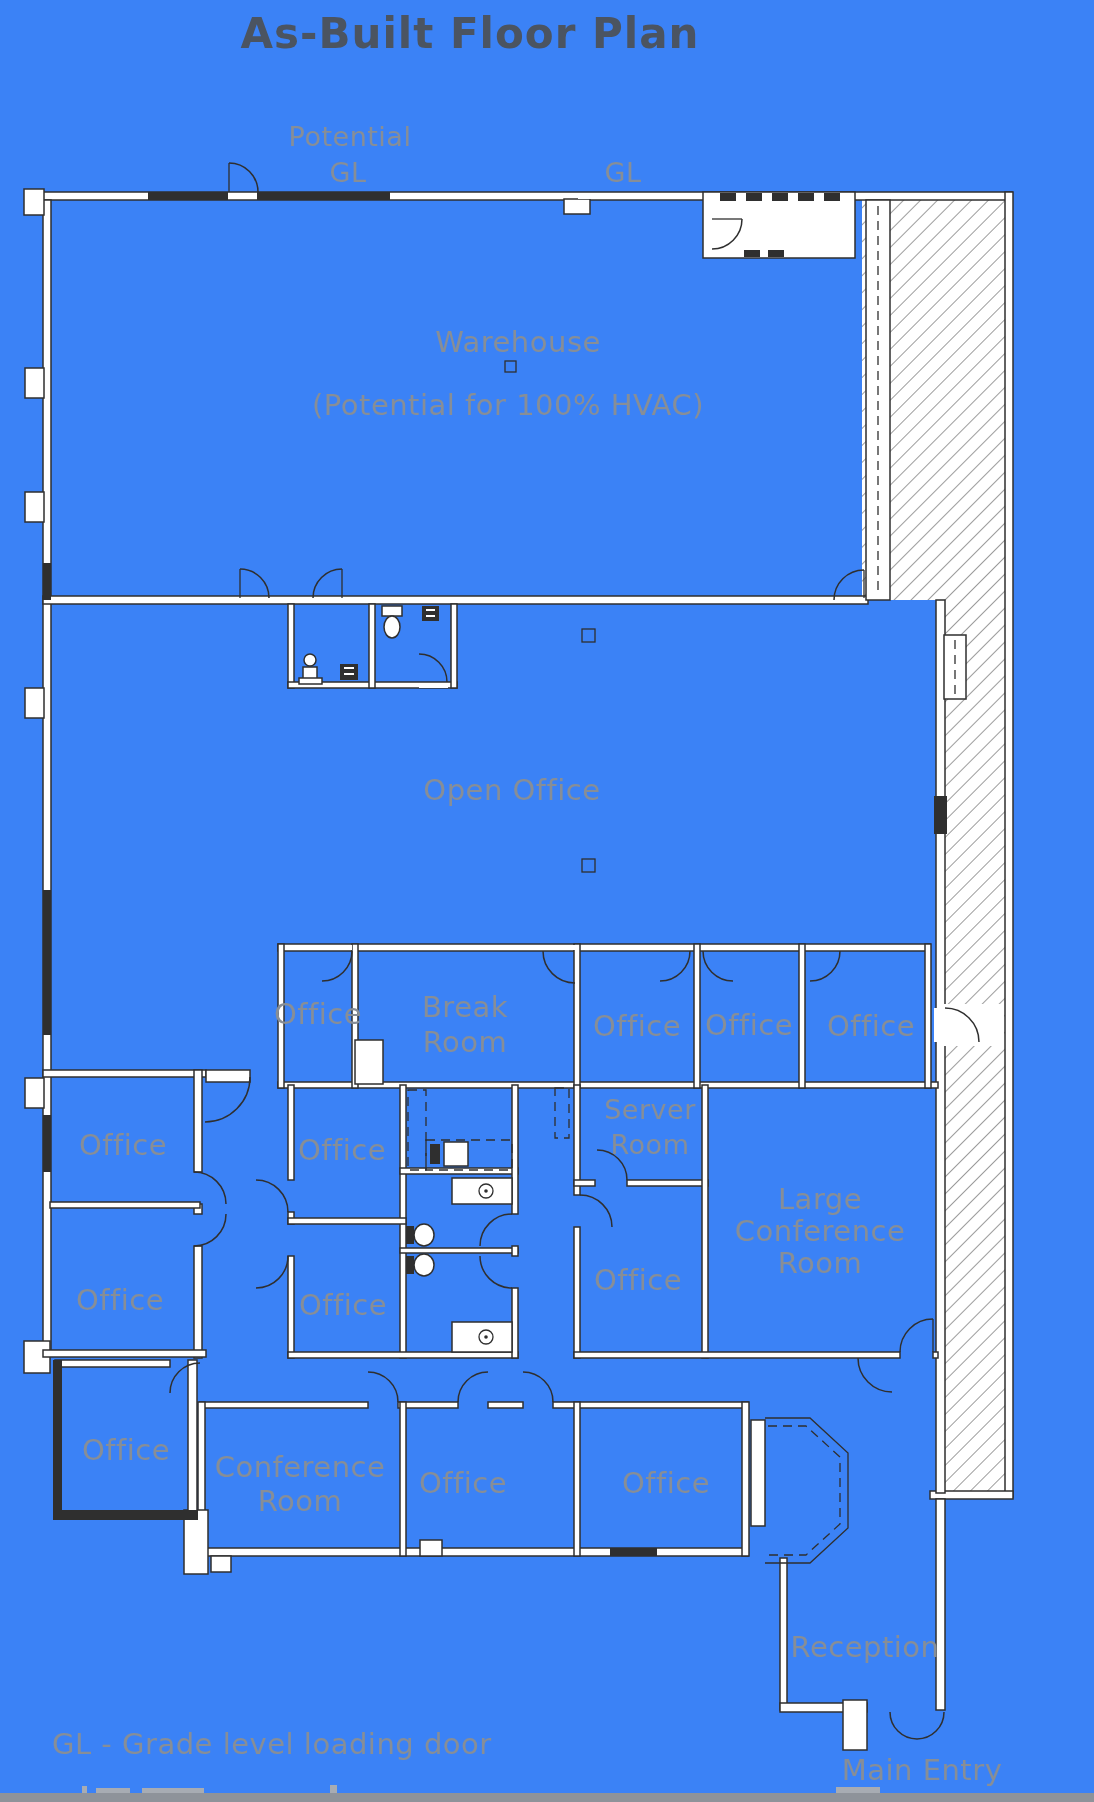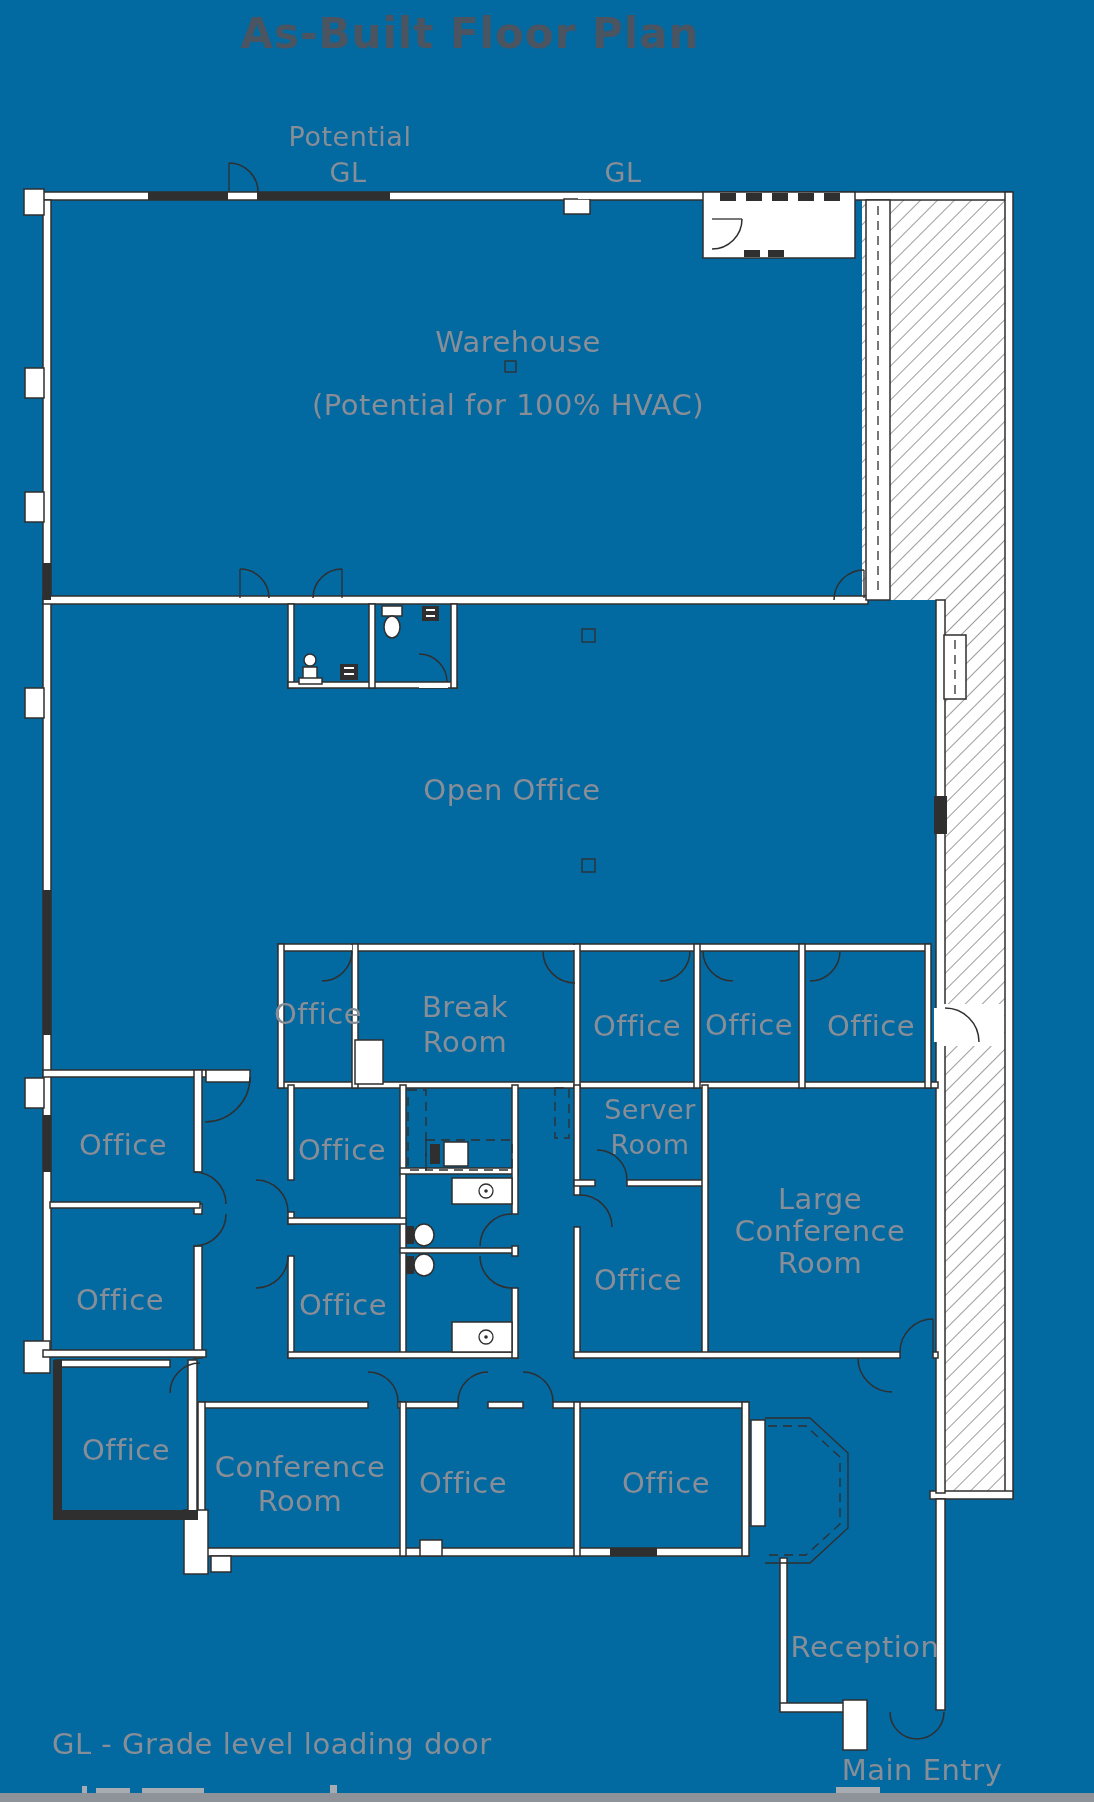--- a/index.html
+++ b/index.html
@@ -1,20 +1,20 @@
 <!DOCTYPE html>
 <html style="--wall: #2f2f2f; --label: #878e97; --title-color: #4b5461; --hatch: #4a4a4a; --footer: #8e939a;"><head>
 <meta charset="utf-8">
 <style>
   :root{
     --wall:#2f2f2f; --label:#878e97; --title-color:#4b5461;
     --hatch:#4a4a4a; --footer:#8e939a;
   }
   html,body{margin:0;padding:0;background:#fff;}
-  .stage{position:relative;width:1094px;height:1802px;background:#0369a1;overflow:hidden;
+  .stage{position:relative;width:1094px;height:1802px;background:#3b82f6;overflow:hidden;
          font-family:"DejaVu Sans", sans-serif;}
   svg{display:block}
   .hw{fill:#ffffff;stroke:var(--wall);stroke-width:1.5}
   .bw{fill:var(--wall);stroke:none}
   .gap{fill:#ffffff;stroke:none}
   .arc{fill:none;stroke:var(--wall);stroke-width:1.5}
   .thin{fill:none;stroke:var(--wall);stroke-width:1.3}
   .dash{fill:none;stroke:var(--wall);stroke-width:1.3;stroke-dasharray:9 6}
   .fx{fill:#ffffff;stroke:var(--wall);stroke-width:1.5}
   .fxb{fill:var(--wall);stroke:none}

